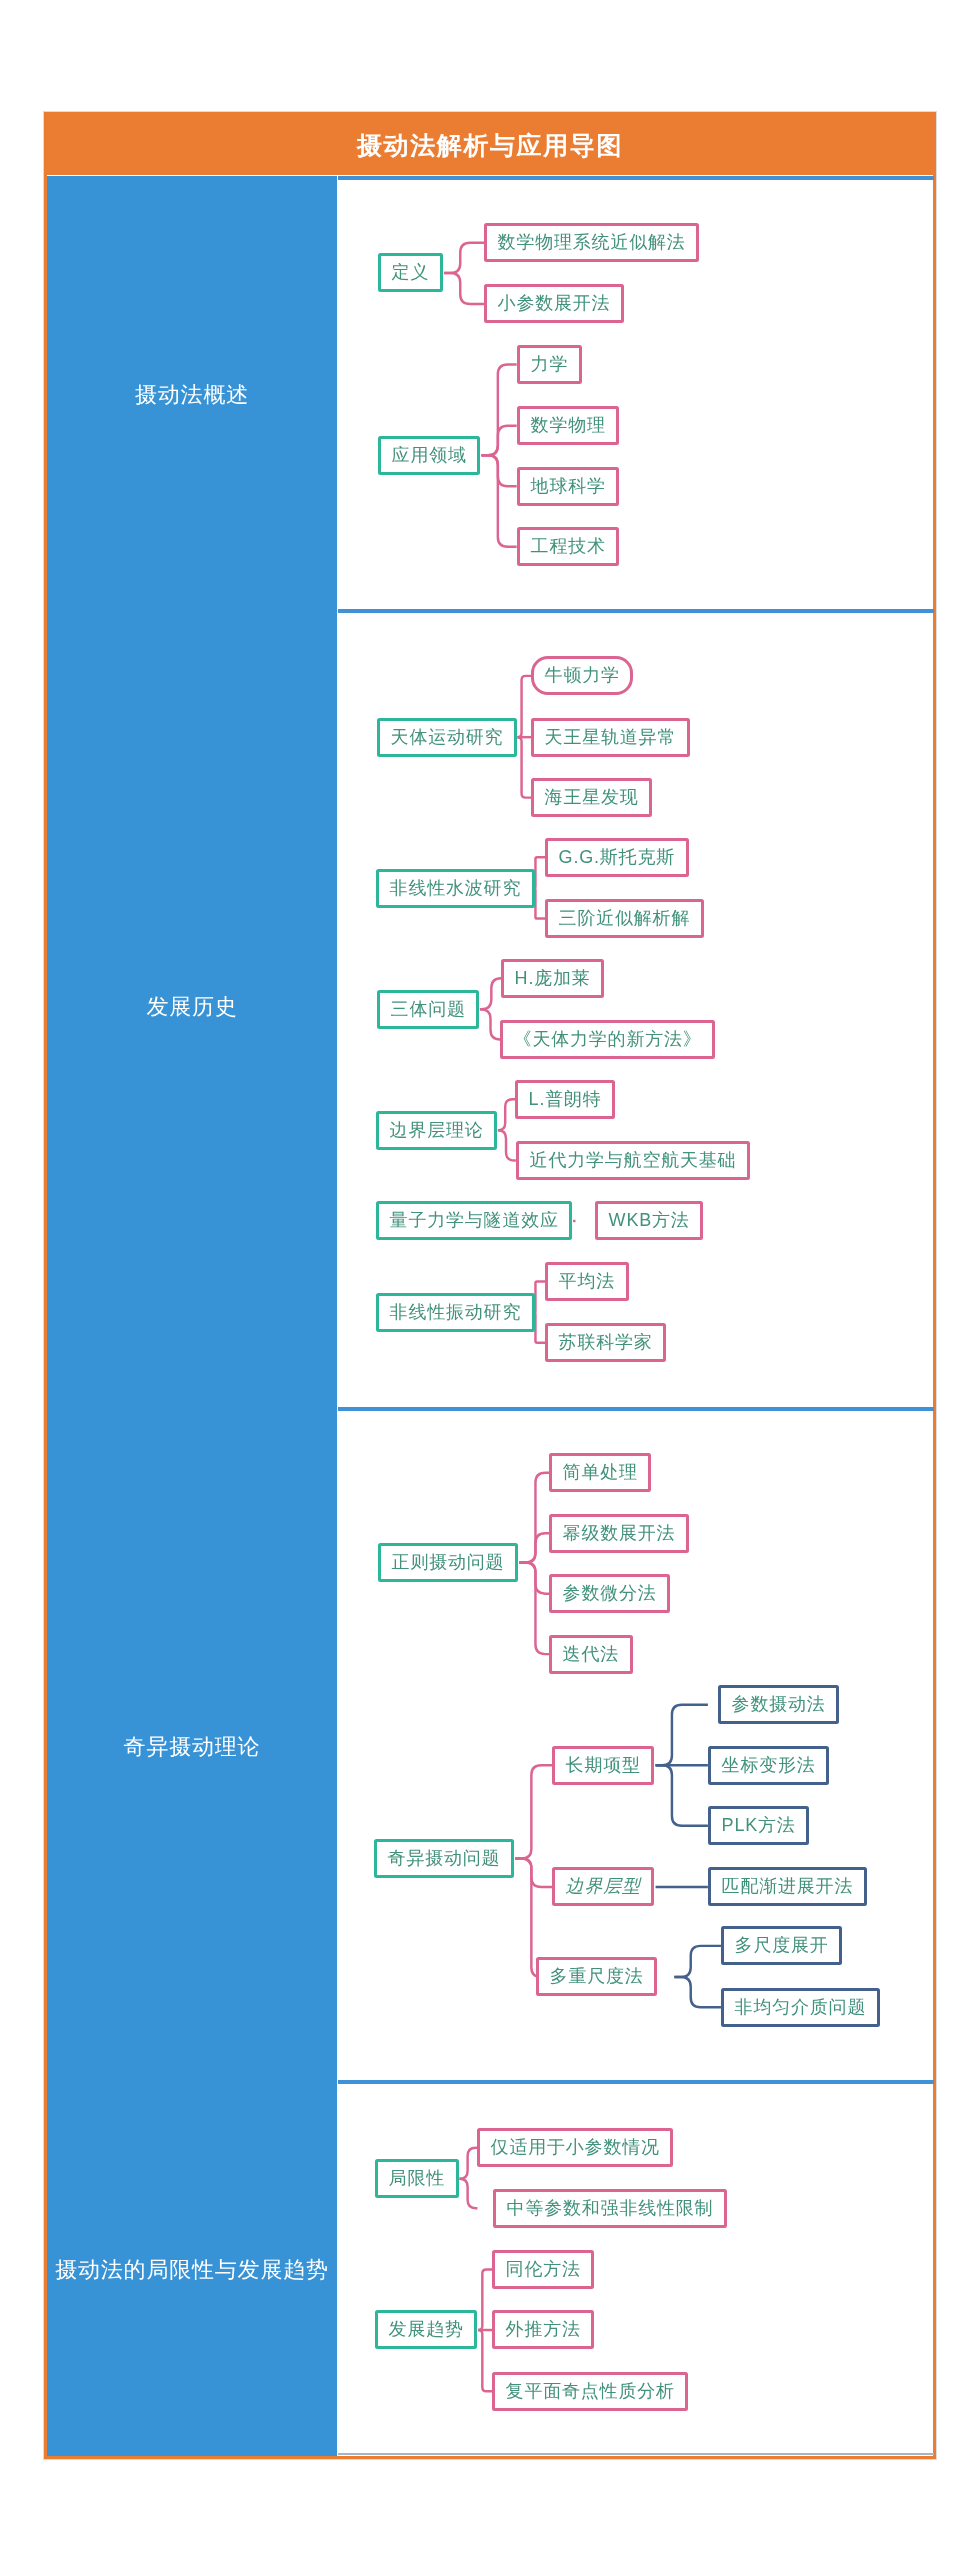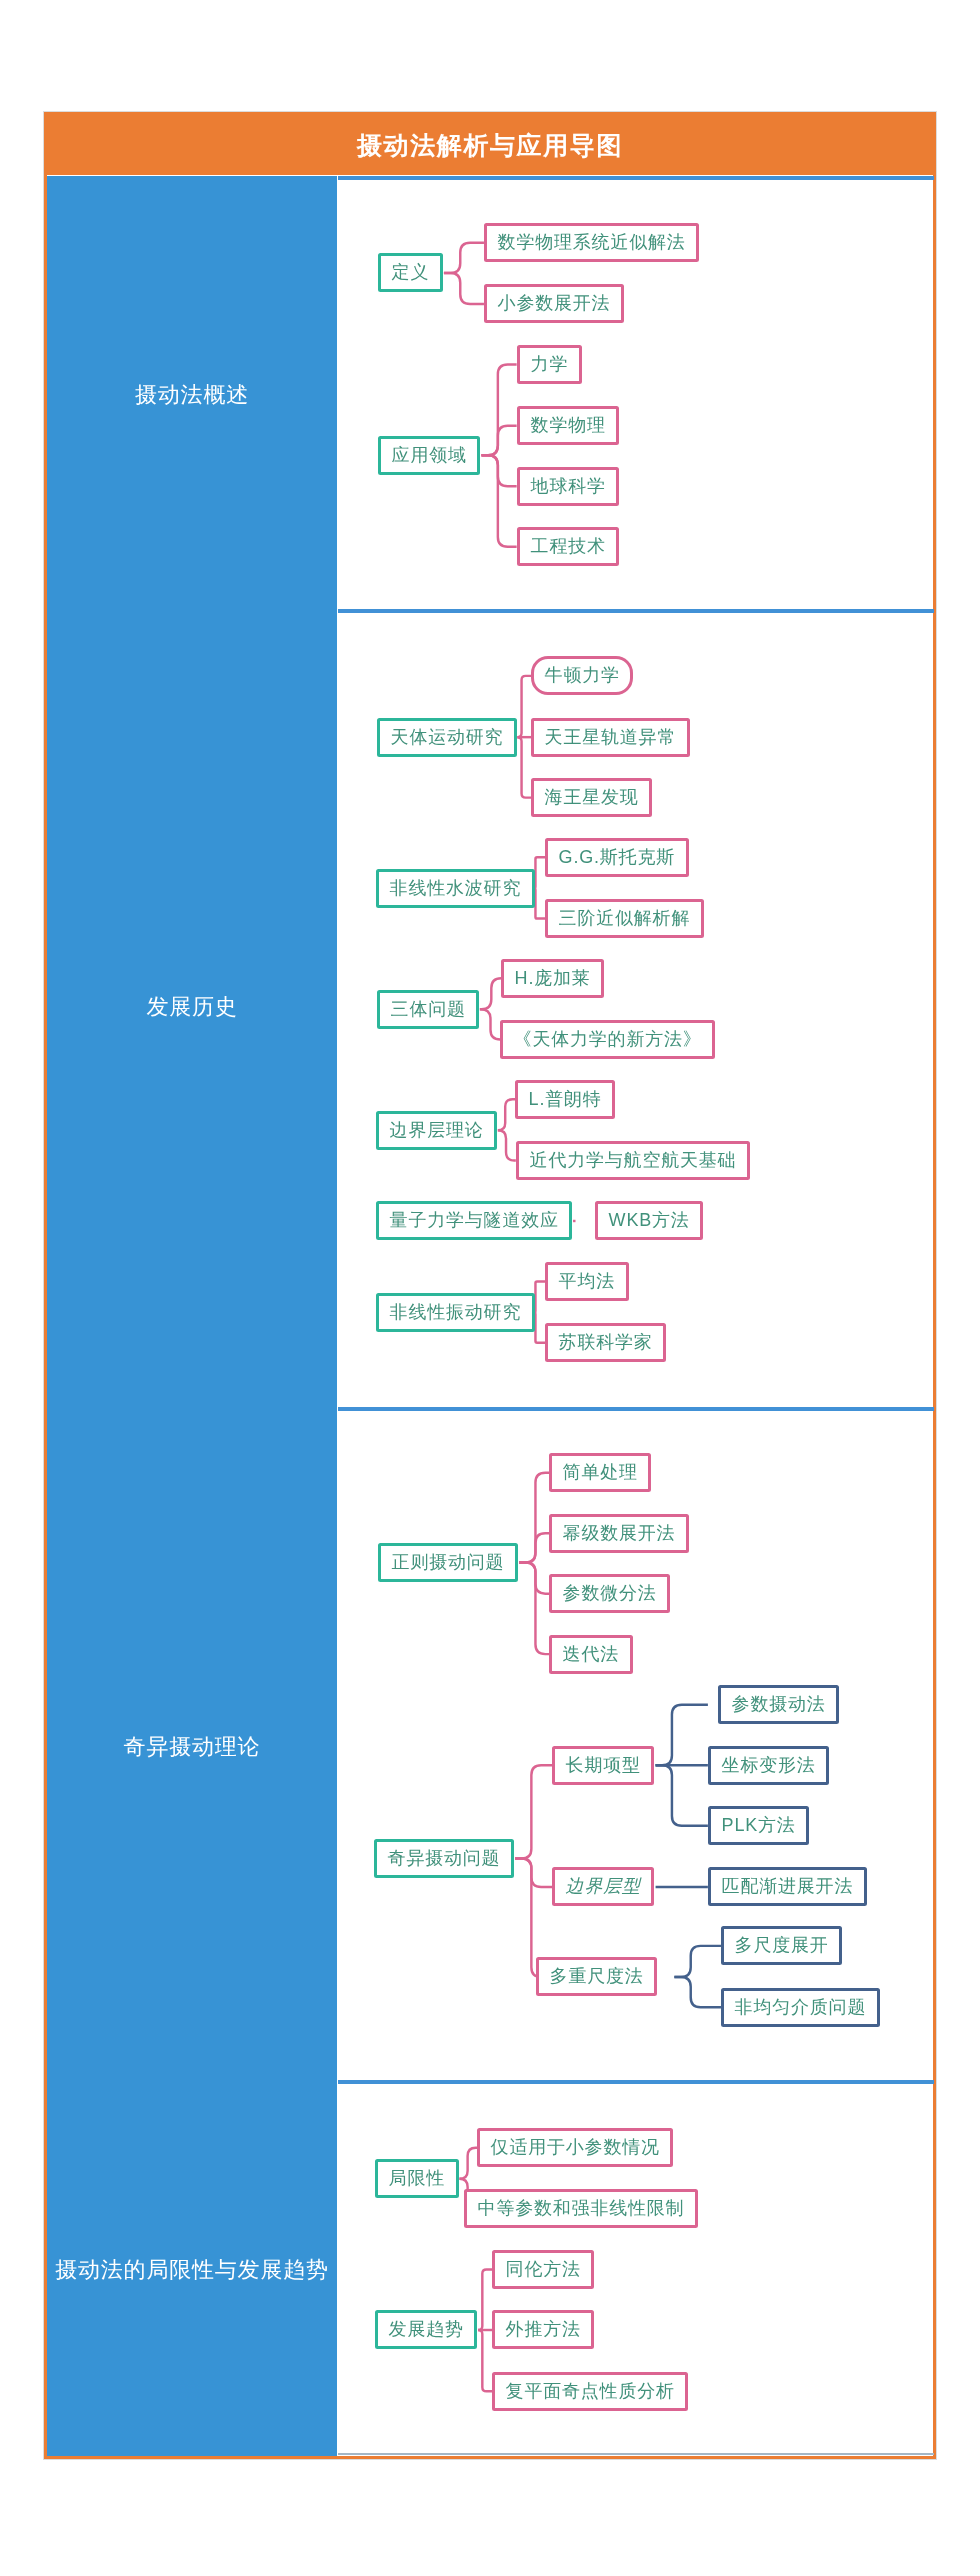--- a/index.html
+++ b/index.html
@@ -133,19 +133,19 @@
     <div class="node navy" style="left: 708px; top: 1685px; margin-left: 10px;">参数摄动法</div>
     <div class="node navy" style="left: 708px; top: 1746px;">坐标变形法</div>
     <div class="node navy" style="left: 708px; top: 1806px;">PLK方法</div>
     <div class="node pink" style="left: 552px; top: 1867px; font-style: italic;">边界层型</div>
     <div class="node navy" style="left: 708px; top: 1867px;">匹配渐进展开法</div>
     <div class="node pink" style="left: 536px; top: 1957px;">多重尺度法</div>
     <div class="node navy" style="left: 721px; top: 1926px;">多尺度展开</div>
     <div class="node navy" style="left: 721px; top: 1988px; text-align: right;">非均匀介质问题</div>
     <div class="node green" style="left: 375px; top: 2159px;">局限性</div>
     <div class="node pink" style="left: 477px; top: 2128px;">仅适用于小参数情况</div>
-    <div class="node pink" style="left: 464px; top: 2189px;">中等参数和强非线性限制</div>
+    <div class="node pink" style="left: 493px; top: 2189px;">中等参数和强非线性限制</div>
     <div class="node green" style="left: 375px; top: 2310px;">发展趋势</div>
     <div class="node pink" style="left: 492px; top: 2250px;">同伦方法</div>
     <div class="node pink" style="left: 492px; top: 2310px;">外推方法</div>
     <div class="node pink" style="left: 492px; top: 2372px;">复平面奇点性质分析</div>
   </div>
 
 
 </body></html>

